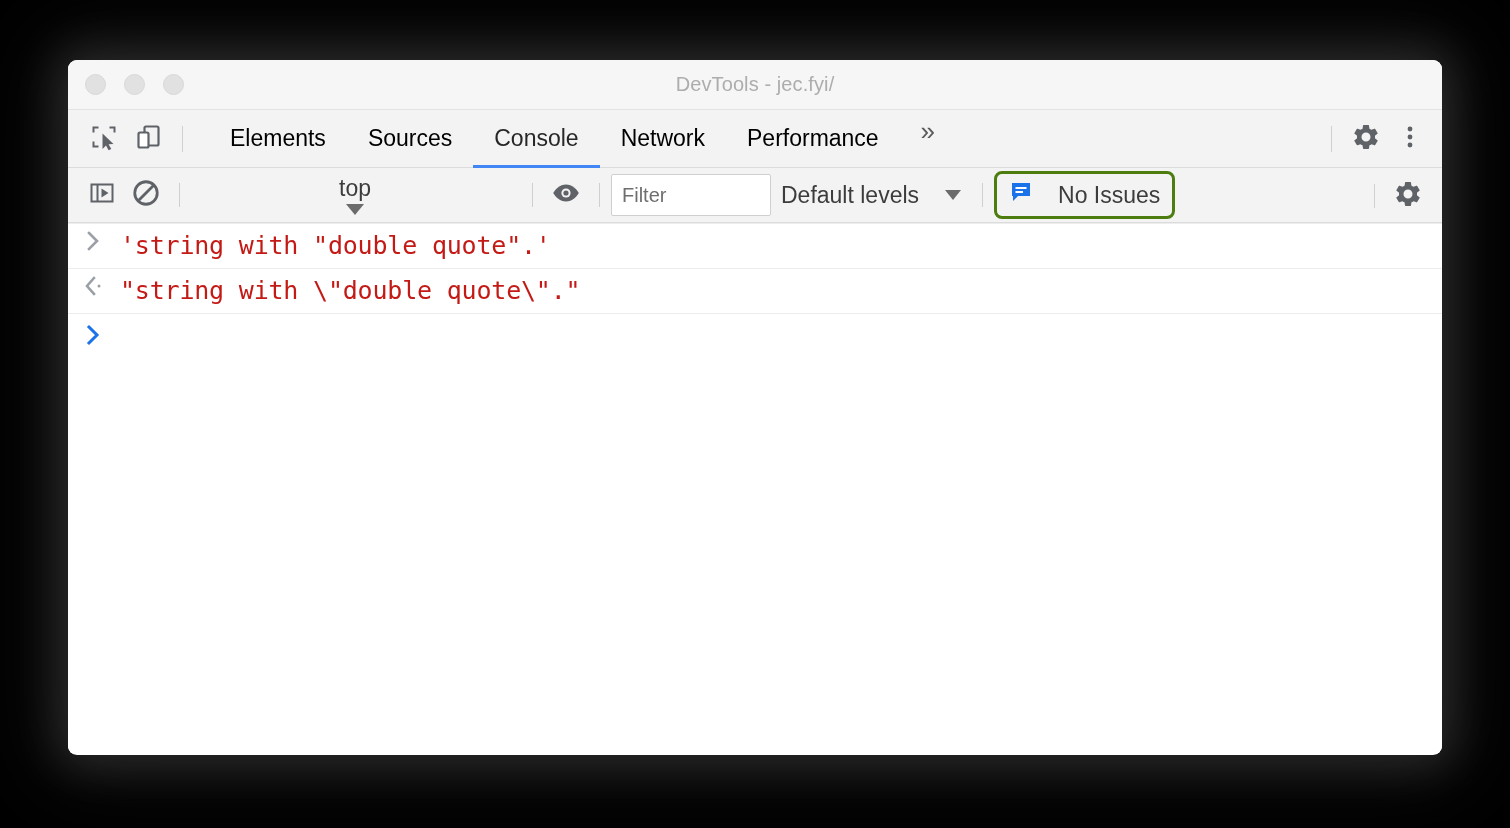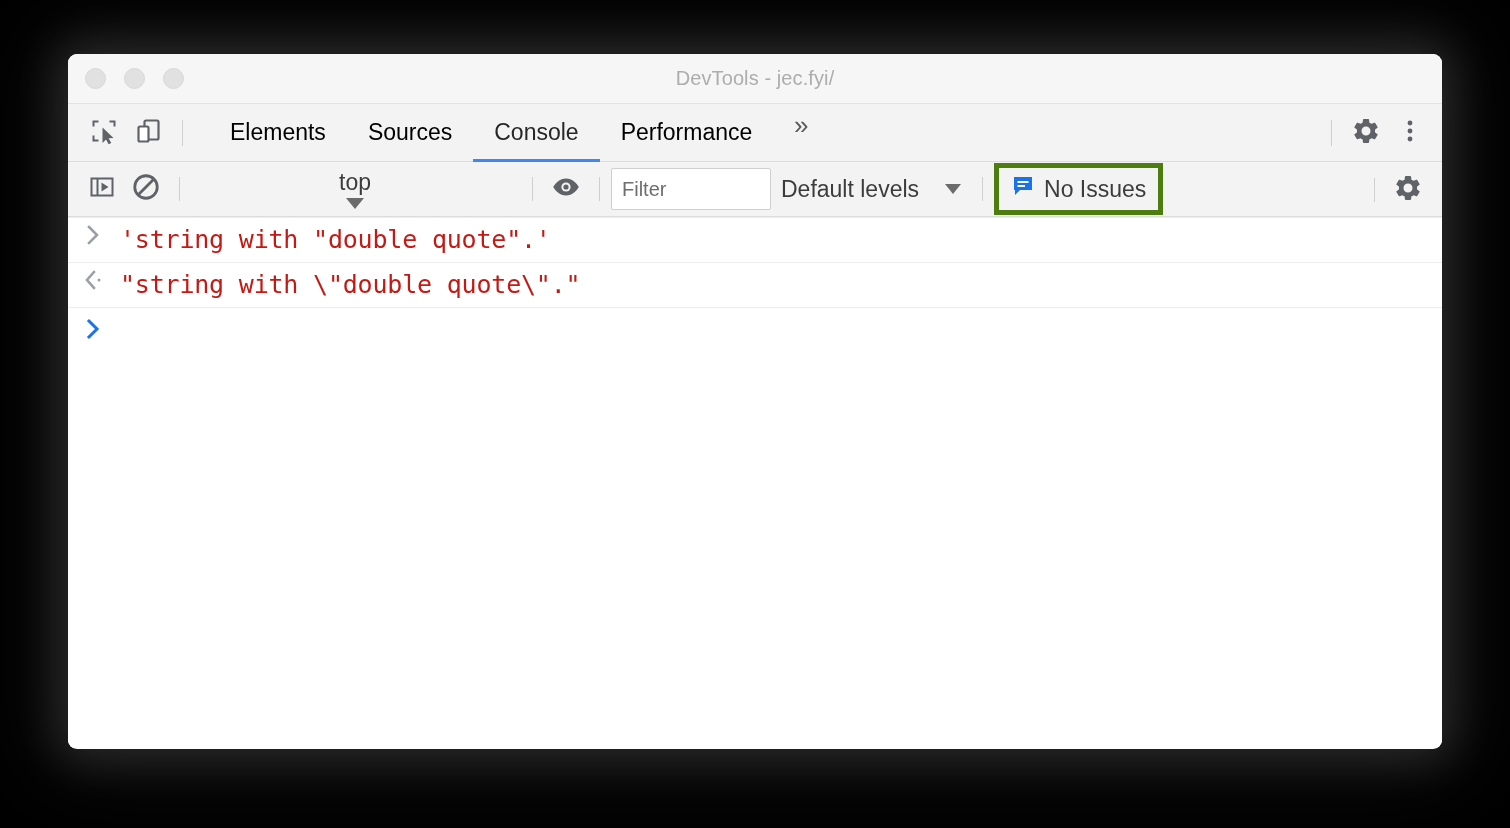--- a/index.html
+++ b/index.html
@@ -12,21 +12,21 @@
   }
   body {
     font-family: "Liberation Sans", sans-serif;
     -webkit-font-smoothing: antialiased;
   }
 
   
   #devtools-window {
     position: absolute;
     left: 68px;
-    top: 54px;
+    top: 60px;
     width: 1374px;
     height: 695px;
     background: #ffffff;
     border-radius: 9px;
     overflow: hidden;
     box-shadow: 0 0 46px 14px rgba(255,255,255,0.13),
                 0 0 90px 30px rgba(255,255,255,0.05);
   }
 
   
@@ -211,25 +211,25 @@
   .levels-caret {
     width: 0;
     height: 0;
     border-left: 8px solid transparent;
     border-right: 8px solid transparent;
     border-top: 10px solid #6b6b6b;
   }
   .issues-btn {
     display: flex;
     align-items: center;
-    gap: 9px;
+    gap: 25px;
     height: 42px;
     padding: 0 12px;
-    border: 5px solid #4d7c0f;
-    border-radius: 0;
+    border: 3px solid #4d7c0f;
+    border-radius: 8px;
     background: #f3f3f3;
     font-size: 23px;
     color: #3c3c3c;
     cursor: default;
     white-space: nowrap;
   }
   .console-toolbar-right {
     position: absolute;
     right: 12px;
     top: 0;
@@ -310,20 +310,21 @@
         </svg>
       </span>
     </div>
 
     <div class="tb-sep"></div>
 
     <div class="tabs">
       <div class="tab">Elements</div>
       <div class="tab">Sources</div>
       <div class="tab active">Console</div>
+      <div class="tab">Network</div>
       <div class="tab">Performance</div>
       <div class="more-tabs">»</div>
     </div>
 
     <div class="tabbar-right">
       <div class="tb-sep"></div>
       <div class="tb-icon-btn">
         <span>
           <svg width="30" height="30" viewBox="0 0 24 24">
             <path fill="#5f6368" d="M19.14 12.94c.04-.3.06-.61.06-.94s-.02-.64-.07-.94l2.03-1.58a.49.49 0 0 0 .12-.61l-1.92-3.32a.49.49 0 0 0-.59-.22l-2.39.96a7.03 7.03 0 0 0-1.62-.94l-.36-2.54a.48.48 0 0 0-.48-.41h-3.84a.48.48 0 0 0-.47.41l-.36 2.54c-.59.24-1.13.57-1.62.94l-2.39-.96a.48.48 0 0 0-.59.22L2.74 8.87a.48.48 0 0 0 .12.61l2.03 1.58c-.05.3-.09.63-.09.94s.02.64.07.94l-2.03 1.58a.49.49 0 0 0-.12.61l1.92 3.32c.12.22.37.29.59.22l2.39-.96c.5.38 1.03.7 1.62.94l.36 2.54c.05.24.25.41.48.41h3.84c.24 0 .44-.17.47-.41l.36-2.54c.59-.24 1.13-.56 1.62-.94l2.39.96c.22.08.47 0 .59-.22l1.92-3.32a.49.49 0 0 0-.12-.61l-2.01-1.58zM12 15.6A3.6 3.6 0 1 1 12 8.4a3.6 3.6 0 0 1 0 7.2z"></path>

